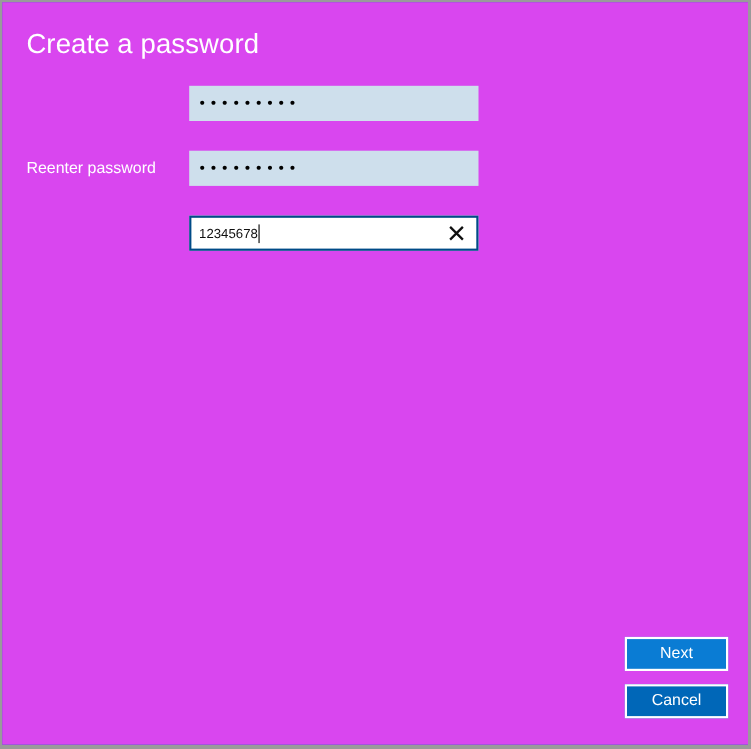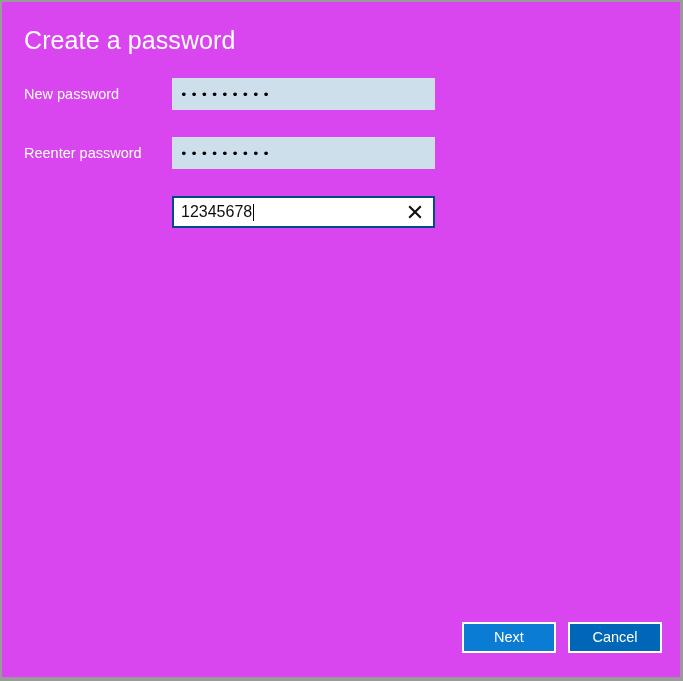--- a/index.html
+++ b/index.html
@@ -100,21 +100,21 @@
 
   
   .text-field {
     background: #ffffff;
     border: 2px solid #004B87;
     display: flex;
     align-items: center;
     padding-left: 7px;
   }
   .text-field-value {
-    font-size: 16px;
+    font-size: 12px;
     color: #0f0f0f;
     white-space: nowrap;
     flex: 0 0 auto;
   }
   .caret {
     display: inline-block;
     width: 1px;
     height: 17px;
     background: #000000;
     margin-left: 1px;
@@ -136,20 +136,21 @@
   }
   #clear-hint-button svg { display: block; }
 
   
   #footer-buttons {
     position: absolute;
     right: 18px;
     bottom: 24px;
     display: flex;
     gap: 12px;
+    flex-direction: column;
   }
   .dialog-button {
     box-sizing: border-box;
     width: 94px;
     height: 31px;
     border: 2px solid #ffffff;
     color: #ffffff;
     font-size: 14.5px;
     font-family: "Liberation Sans", sans-serif;
     line-height: 27px;
@@ -163,21 +164,20 @@
 </style>
 </head>
 <body>
 
 <div id="dialog-window">
   <div id="dialog-body">
 
     <div id="page-title">Create a password</div>
 
     <div class="form-row" id="row-new-password">
-      <div class="field-label">New password</div>
       <div class="field-box password-field">
         <span class="password-dots">•••••••••</span>
       </div>
     </div>
 
     <div class="form-row" id="row-reenter-password">
       <div class="field-label">Reenter password</div>
       <div class="field-box password-field">
         <span class="password-dots">•••••••••</span>
       </div>

